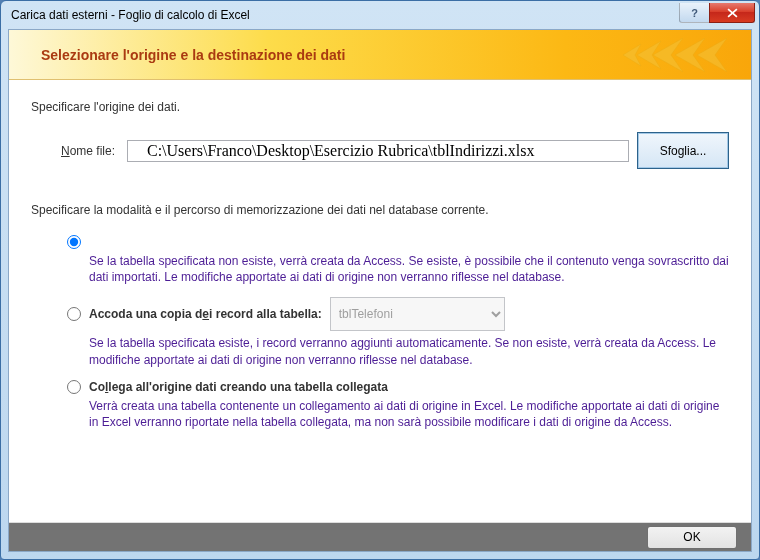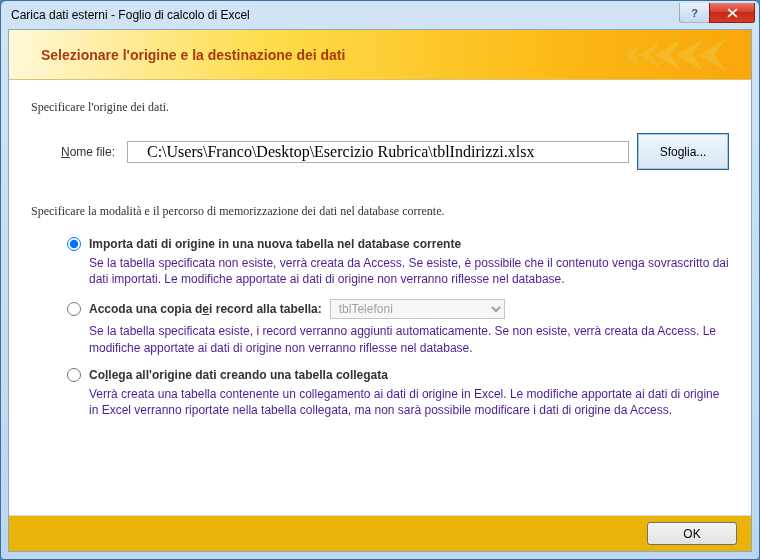--- a/index.html
+++ b/index.html
@@ -71,50 +71,50 @@
     position:absolute; right:24px; top:8px;
     width:130px; height:34px;
     opacity:0.55;
   }
   .content {
     flex:1;
     padding: 20px 22px 10px 22px;
     color: #333;
     overflow:auto;
   }
-  .section-label { margin-bottom: 18px; font-family: Liberation Serif, serif; }
+  .section-label { margin-bottom: 18px; }
   .file-row { display:flex; align-items:center; gap:8px; margin-bottom: 34px; padding-left:30px;}
   .file-label { width: 58px; text-align:left; }
   .file-input {
     flex:1; height:22px; border:1px solid #abadb3;
     padding: 2px 19px; font-size:16px; font-family:Liberation Serif, serif;
   }
   .browse-btn {
     width: 92px; height:37px;
     border:1px solid #2c628b;
     background: linear-gradient(to bottom,#f0f6fc,#d5e6f5);
     font-size:12px; font-family:inherit;
     box-shadow: inset 0 0 0 1px #a2c8e6;
   }
   .option-block { margin: 10px 0 10px 36px; }
   .opt-head { display:flex; align-items:center; gap:8px; margin-bottom:4px;}
   .opt-title { font-weight:bold; }
   .opt-desc { margin-left:22px; color:#4c1d95; line-height:1.35; margin-bottom:12px;}
   input[type=radio]{ margin:0; width:14px; height:14px;}
   .table-select {
-    height:20px; width:175px; font-size:12px; font-family:inherit;
+    height:34px; width:175px; font-size:12px; font-family:inherit;
     border:1px solid #abadb3; background:#f4f4f4; color:#777;
     padding:1px 4px;
   }
   .footer {
-    height: 36px;
+    height: 29px;
     border-top:1px solid #ddd;
     display:flex; align-items:center; justify-content:flex-end;
     gap:10px; padding-right:14px;
-    background:#eab308;
+    background:#737373;
   }
   .dlg-btn {
     width:90px; height:23px;
     border:1px solid #707070;
     background:linear-gradient(to bottom,#f2f2f2,#e3e3e3);
     font-size:12px; font-family:inherit;
     border-radius:3px;
   }
   .u { text-decoration: underline; }
 </style>
@@ -156,21 +156,20 @@
         <div class="file-label"><span class="u">N</span><span>ome file:</span></div>
         <input class="file-input" type="text" value="C:\Users\Franco\Desktop\Esercizio Rubrica\tblIndirizzi.xlsx" style="">
         <button class="browse-btn"><span>Sfo</span><span class="u">g</span><span>lia...</span></button>
       </div>
 
       <div class="section-label">Specificare la modalità e il percorso di memorizzazione dei dati nel database corrente.</div>
 
       <div class="option-block">
         <div class="opt-head">
           <input type="radio" name="mode" checked="" style="">
-          <span class="opt-title">Importa dati di origine in una nuova tabella nel database corrente</span>
         </div>
         <div class="opt-desc">Se la tabella specificata non esiste, verrà creata da Access. Se esiste, è possibile che il contenuto venga sovrascritto dai dati importati. Le modifiche apportate ai dati di origine non verranno riflesse nel database.</div>
       </div>
 
       <div class="option-block">
         <div class="opt-head">
           <input type="radio" name="mode" style="">
           <span class="opt-title"><span>Accoda una copia d</span><span class="u">e</span><span>i record alla tabella:</span></span>
           <select class="table-select" disabled="">
             <option>tblTelefoni</option>

